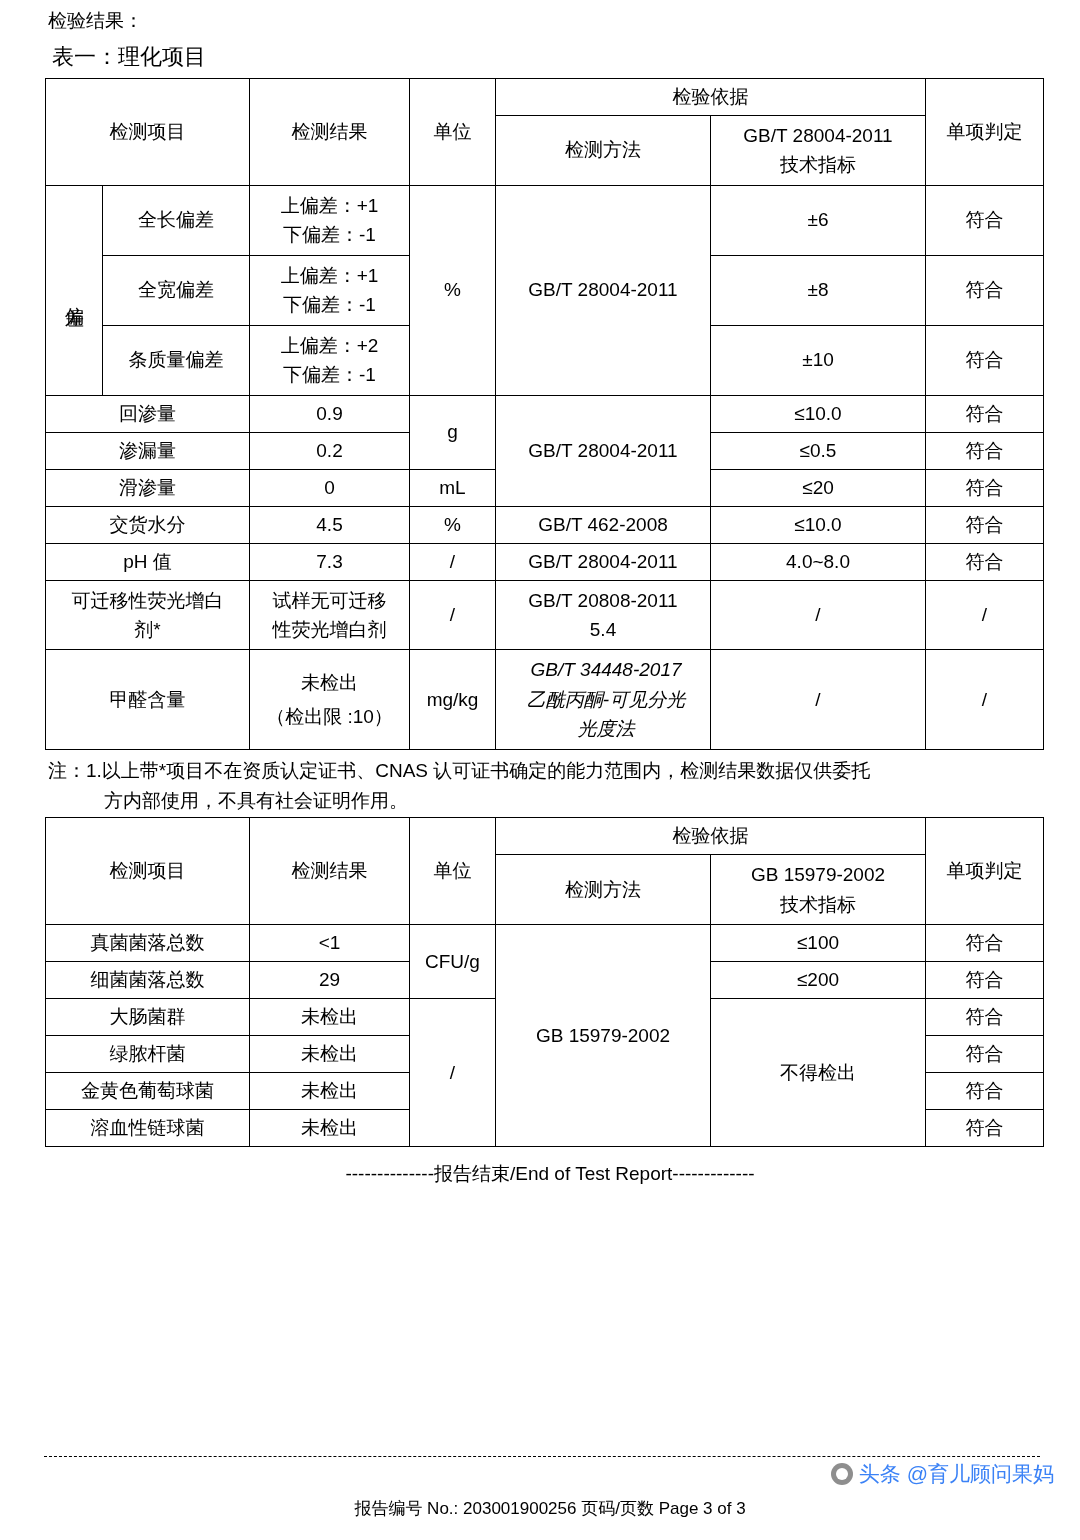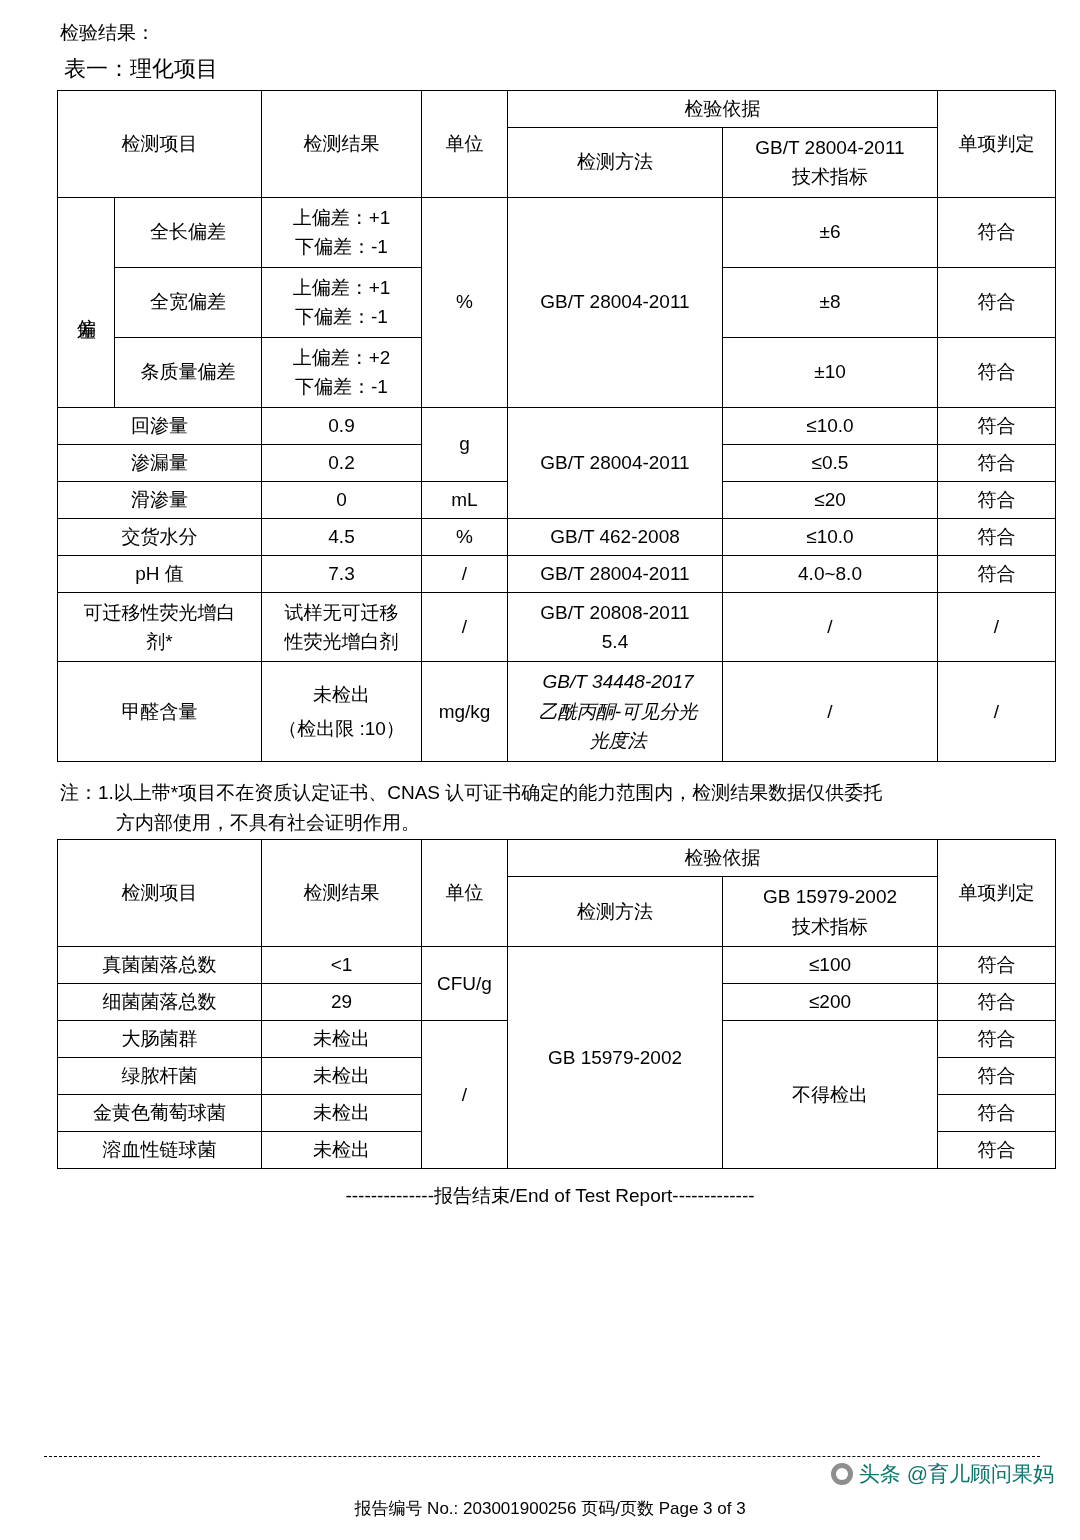--- a/index.html
+++ b/index.html
@@ -12,21 +12,21 @@
     height: 1540px;
     font-family: "Liberation Sans", sans-serif;
     color: #000000;
     position: relative;
     overflow: hidden;
   }
   .page {
     position: relative;
     width: 1080px;
     height: 1540px;
-    padding: 16px;
+    padding: 4px;
     box-sizing: border-box;
   }
   .result-title {
     padding-top: 4px;
     padding-left: 44px;
     font-size: 19px;
   }
   .table-caption {
     padding-left: 48px;
     font-size: 22px;
@@ -53,21 +53,21 @@
   .vert {
     writing-mode: vertical-rl;
     text-orientation: upright;
     letter-spacing: 2px;
     display: inline-block;
     line-height: 1.1;
   }
   .notes {
     font-size: 19px;
     line-height: 1.62;
-    margin-top: 16px;
+    margin-top: 6px;
     padding-left: 44px;
     padding-right: 36px;
   }
   .notes .n2 {
     padding-left: 16px;
   }
   .notes .cont {
     padding-left: 56px;
   }
   .endline {
@@ -103,21 +103,21 @@
     text-align: center;
     font-size: 17px;
     padding-left: 20px;
     box-sizing: border-box;
   }
   .watermark {
     position: absolute;
     right: 26px;
     bottom: 52px;
     font-size: 21px;
-    color: #0f766e;
+    color: #3b82f6;
     display: flex;
     align-items: center;
     gap: 6px;
   }
   .wm-logo {
     display: inline-block;
     width: 22px;
     height: 22px;
     border-radius: 50%;
     background: #8e8e8e;

